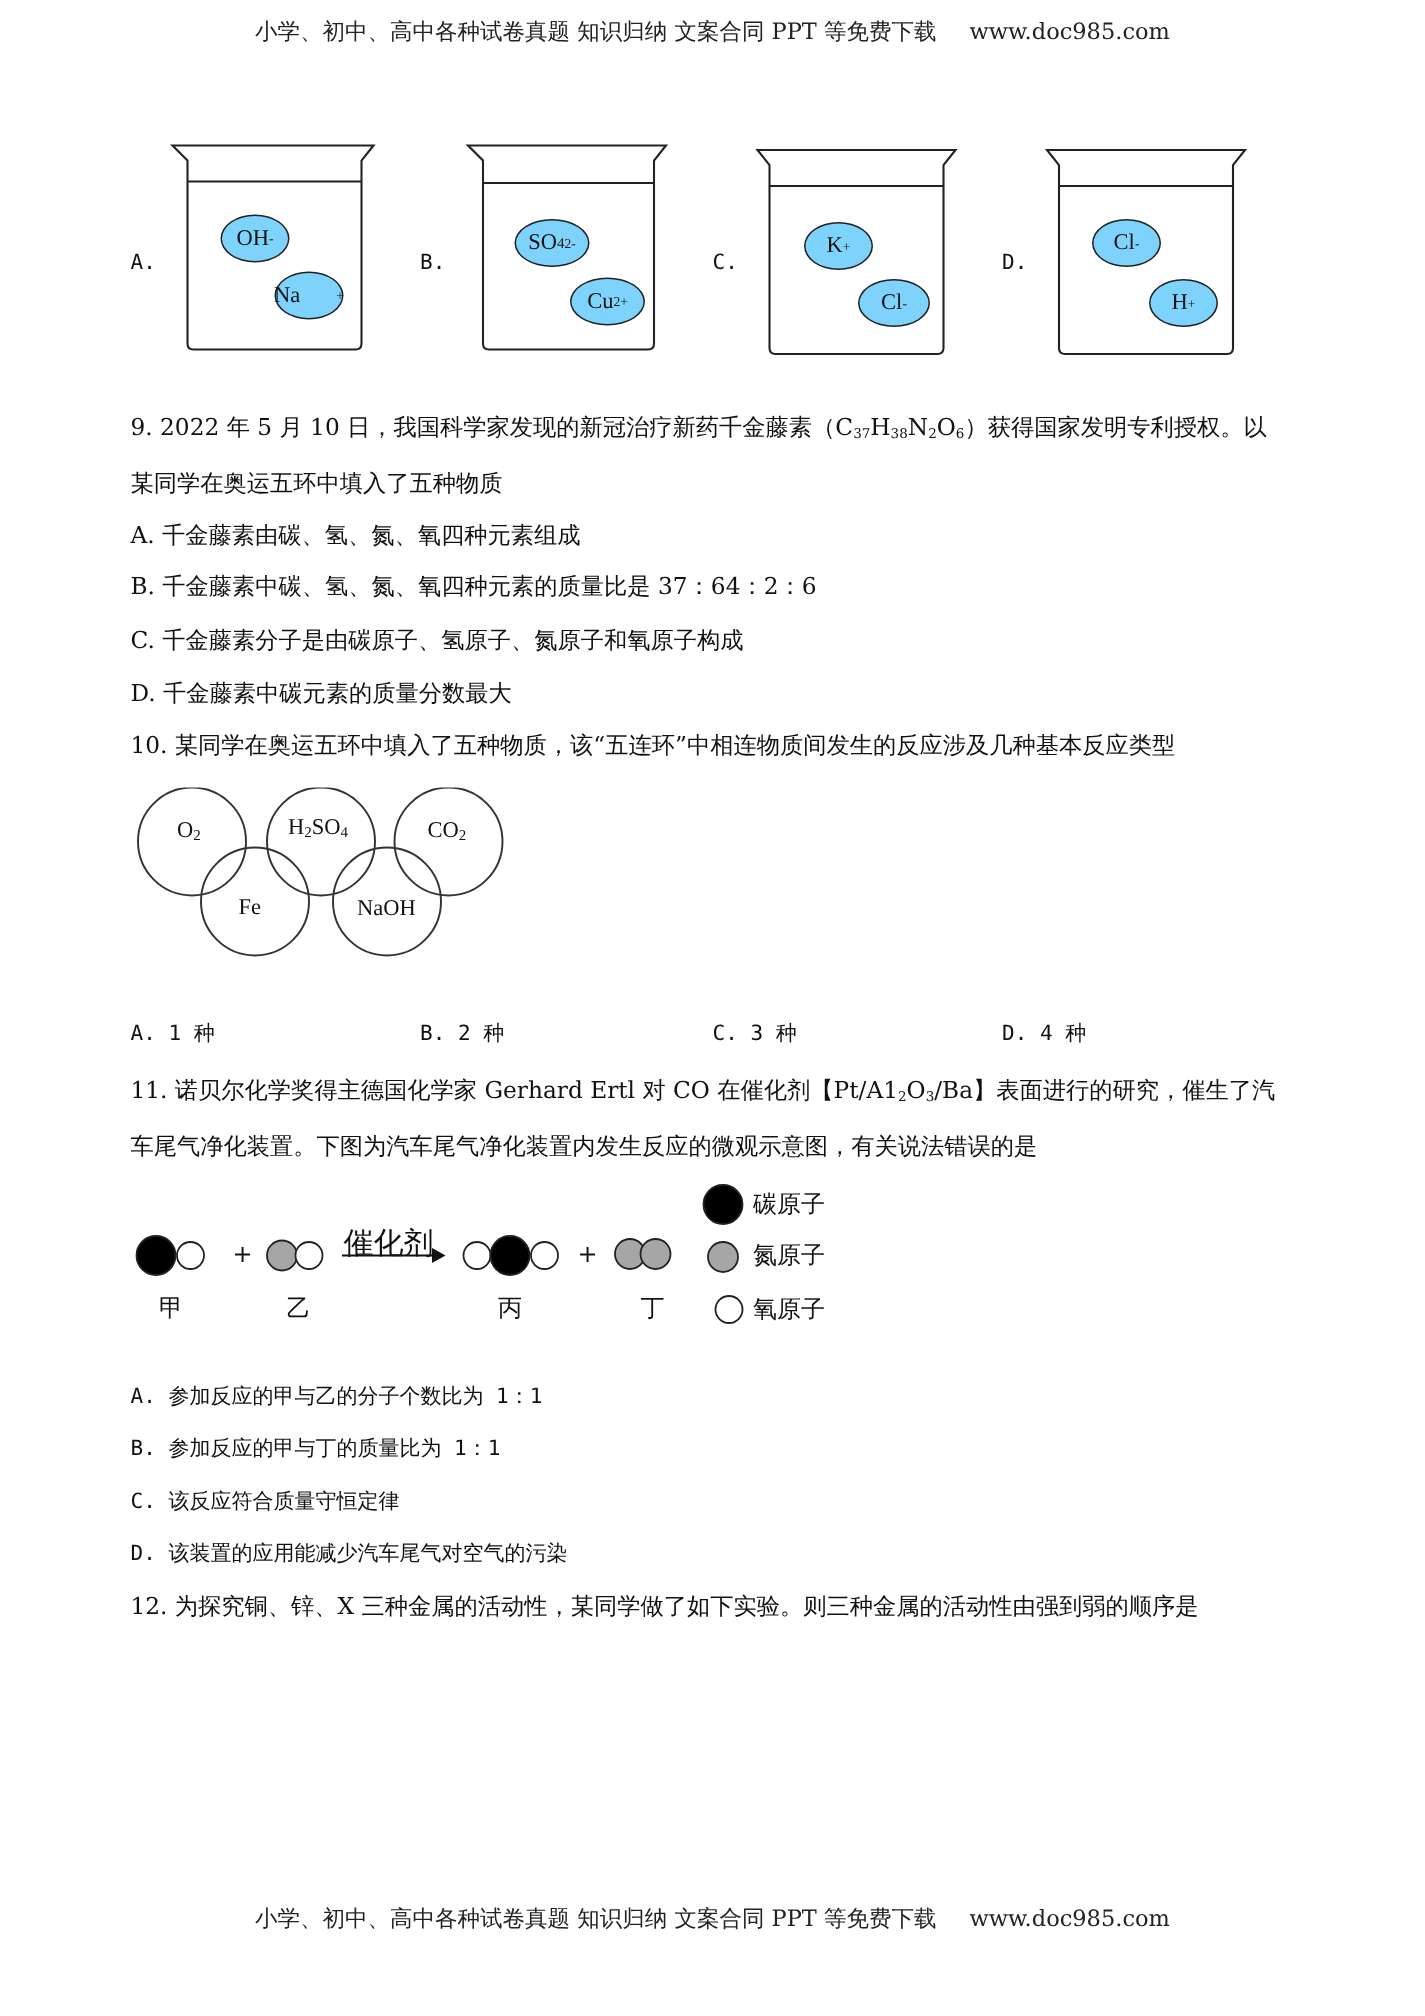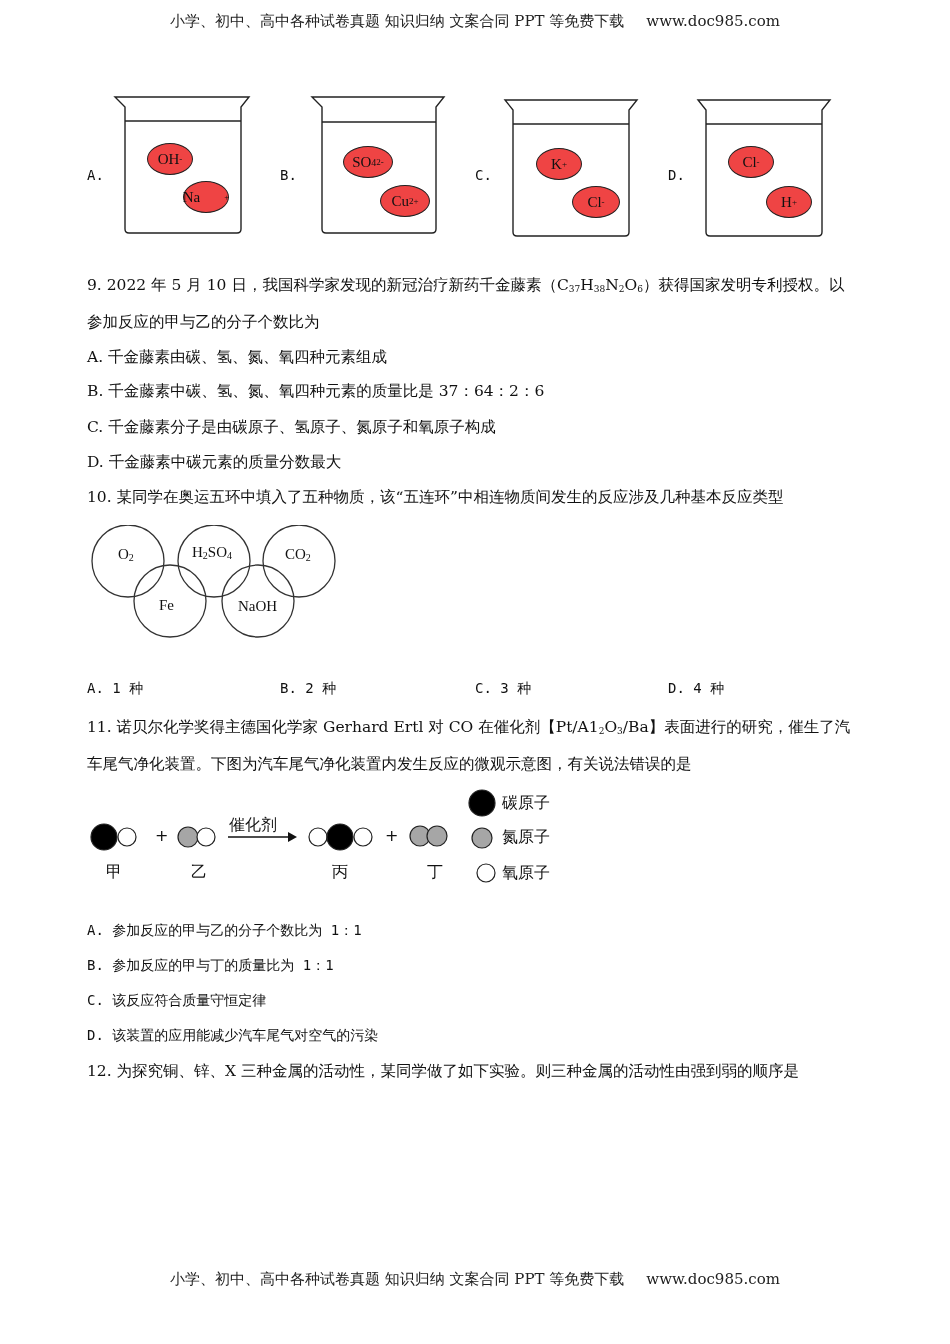--- a/index.html
+++ b/index.html
@@ -6,21 +6,21 @@
   body { width:950px; height:1344px; position:relative; overflow:hidden;
          font-family:"DejaVu Serif","Liberation Serif",serif; color:#111; }
   .hdr { position:absolute; left:0; width:950px; text-align:center; font-size:15px; color:#222; }
   .hdr .url { margin-left:22px; }
   .line { position:absolute; left:87px; font-size:15.5px; white-space:nowrap; }
   .opt-mono { font-family:"DejaVu Sans Mono","Liberation Mono",monospace; font-size:14px; }
   sub { font-size:9px; vertical-align:-2px; }
   sup { font-size:9px; vertical-align:6px; }
   .beaker-label { position:absolute; font-family:"DejaVu Sans Mono","Liberation Mono",monospace; font-size:14px; }
   .beaker { position:absolute; width:140px; height:150px; }
-  .ion { position:absolute; font-family:"Liberation Serif",serif; font-size:15px; border:1.3px solid #222; border-radius:50%; width:44px; height:30px; display:flex; align-items:center; justify-content:center; background:#ef4444; }
+  .ion { position:absolute; font-family:"Liberation Serif",serif; font-size:15px; border:1.3px solid #222; border-radius:50%; width:44px; height:30px; display:flex; align-items:center; justify-content:center; background:#7dd3fc; }
   .ion sup { font-size:9px; vertical-align:7px; }
   .ion sub { font-size:10px; vertical-align:-3px; }
   .rings { position:absolute; left:90px; top:525px; width:250px; height:115px; }
   .ring-label { position:absolute; font-family:"Liberation Serif",serif; font-size:15px; }
   .ring-label sub { font-size:10px; }
   .choice-row { position:absolute; top:680px; font-family:"DejaVu Sans Mono","Liberation Mono",monospace; font-size:14px; }
   .rxn { position:absolute; left:85px; top:785px; width:500px; height:110px; font-family:"DejaVu Sans","Liberation Sans",sans-serif; }
   .rxn-text { position:absolute; font-size:16px; }
 </style>
 </head>
@@ -86,21 +86,21 @@
     </div>
   <div class="ion" style="left:766px;top:186px;">
       <span>H</span>
       <sup>+</sup>
     </div>
 </div>
 
 <div class="line" style="top:275px;">
   <span>9. 2022 年 5 月 10 日，我国科学家发现的新冠治疗新药千金藤素（C</span><sub>37</sub><span>H</span><sub>38</sub><span>N</span><sub>2</sub><span>O</span><sub>6</sub><span>）获得国家发明专利授权。以</span>
 </div>
-<div class="line" style="top:312px;">参加反应的甲与乙的分子个数比为</div>
+<div class="line" style="top:312px;">某同学在奥运五环中填入了五种物质</div>
 <div class="line" style="top:347px;">A. 千金藤素由碳、氢、氮、氧四种元素组成</div>
 <div class="line" style="top:381px;">B. 千金藤素中碳、氢、氮、氧四种元素的质量比是 37：64：2：6</div>
 <div class="line" style="top:417px;">C. 千金藤素分子是由碳原子、氢原子、氮原子和氧原子构成</div>
 <div class="line" style="top:452px;">D. 千金藤素中碳元素的质量分数最大</div>
 
 <div class="line" style="top:487px;">10. 某同学在奥运五环中填入了五种物质，该“五连环”中相连物质间发生的反应涉及几种基本反应类型</div>
 <svg class="rings" viewBox="0 0 250 115">
   <g fill="none" stroke="#333" stroke-width="1.3">
     <circle cx="38" cy="36" r="36"></circle>
     <circle cx="124" cy="36" r="36"></circle>
@@ -144,21 +144,21 @@
 
       <circle cx="397" cy="18" r="13" fill="#000"></circle>
       <circle cx="397" cy="53" r="10" fill="#a6a6a6"></circle>
       <circle cx="401" cy="88" r="9" fill="#fff"></circle>
     </g>
     <line x1="143" y1="52" x2="203" y2="52" stroke="#111" stroke-width="1.3"></line>
     <polygon points="203,47 212,52 203,57" fill="#111"></polygon>
   </svg>
   <span class="rxn-text" style="left:70px;top:41px;">+</span>
   <span class="rxn-text" style="left:300px;top:41px;">+</span>
-  <span class="rxn-text" style="left:144px;top:30px;font-size:16px;">催化剂</span>
+  <span class="rxn-text" style="left:144px;top:30px;font-size:20px;">催化剂</span>
   <span class="rxn-text" style="left:21px;top:77px;">甲</span>
   <span class="rxn-text" style="left:106px;top:77px;">乙</span>
   <span class="rxn-text" style="left:247px;top:77px;">丙</span>
   <span class="rxn-text" style="left:342px;top:77px;">丁</span>
   <span class="rxn-text" style="left:417px;top:8px;">碳原子</span>
   <span class="rxn-text" style="left:417px;top:42px;">氮原子</span>
   <span class="rxn-text" style="left:417px;top:78px;">氧原子</span>
 </div>
 
 <div class="line opt-mono" style="top:922px;">A.  参加反应的甲与乙的分子个数比为 1：1</div>

